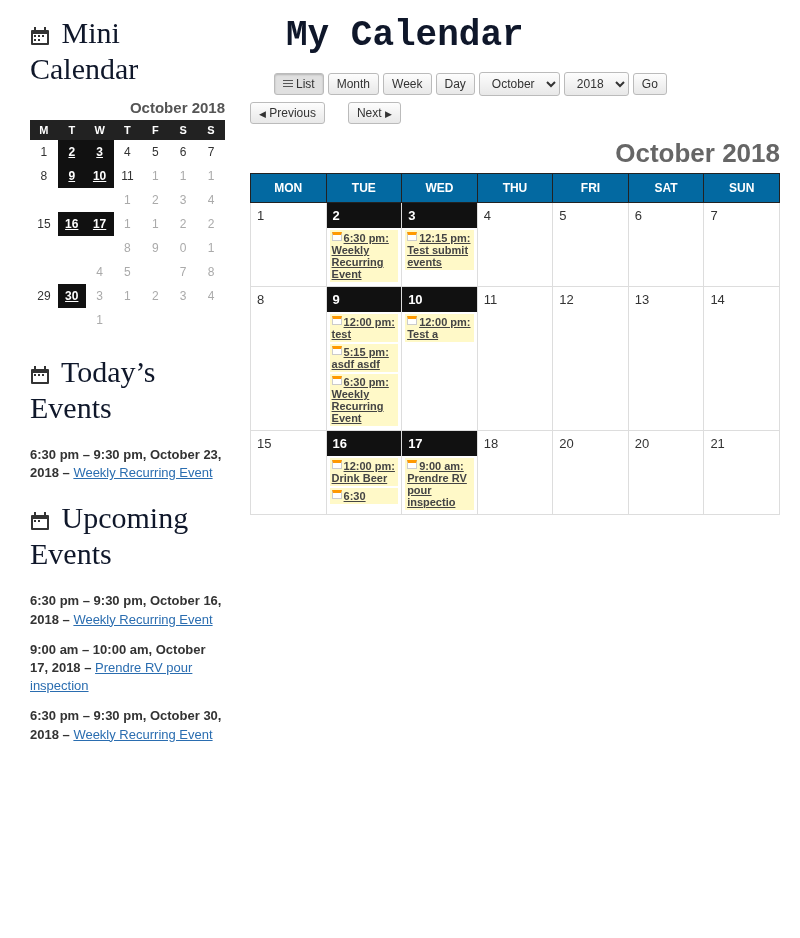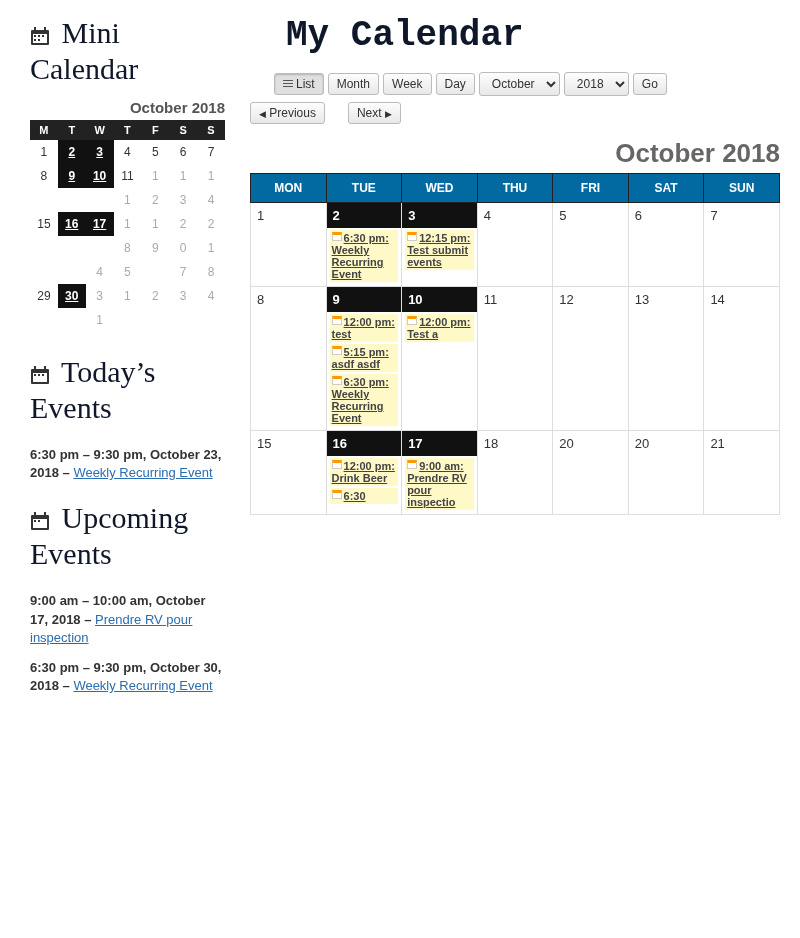--- a/index.html
+++ b/index.html
@@ -316,20 +316,21 @@
             <rect x="3" y="8" width="14" height="9" fill="#fff"></rect>
             <rect x="4" y="1" width="2" height="4" fill="#333"></rect>
             <rect x="14" y="1" width="2" height="4" fill="#333"></rect>
             <rect x="4" y="9" width="2" height="2" fill="#333"></rect>
             <rect x="8" y="9" width="2" height="2" fill="#333"></rect>
           </svg>
       </span>
       <span>Upcoming Events</span>
     </h2>
     <div class="event-list" id="upcoming-list">
+        <div class="event-item"><span>6:30 pm – 9:30 pm, October 16, 2018 – </span><a href="#">Weekly Recurring Event</a></div>
         <div class="event-item"><span>9:00 am – 10:00 am, October 17, 2018 – </span><a href="#">Prendre RV pour inspection</a></div>
         <div class="event-item"><span>6:30 pm – 9:30 pm, October 30, 2018 – </span><a href="#">Weekly Recurring Event</a></div>
       </div>
   </aside>
 
   <main class="main">
     <h1 class="page-title">My Calendar</h1>
 
     <div class="toolbar">
       <button class="btn active"><span class="list-icon"></span><span>List</span></button>

